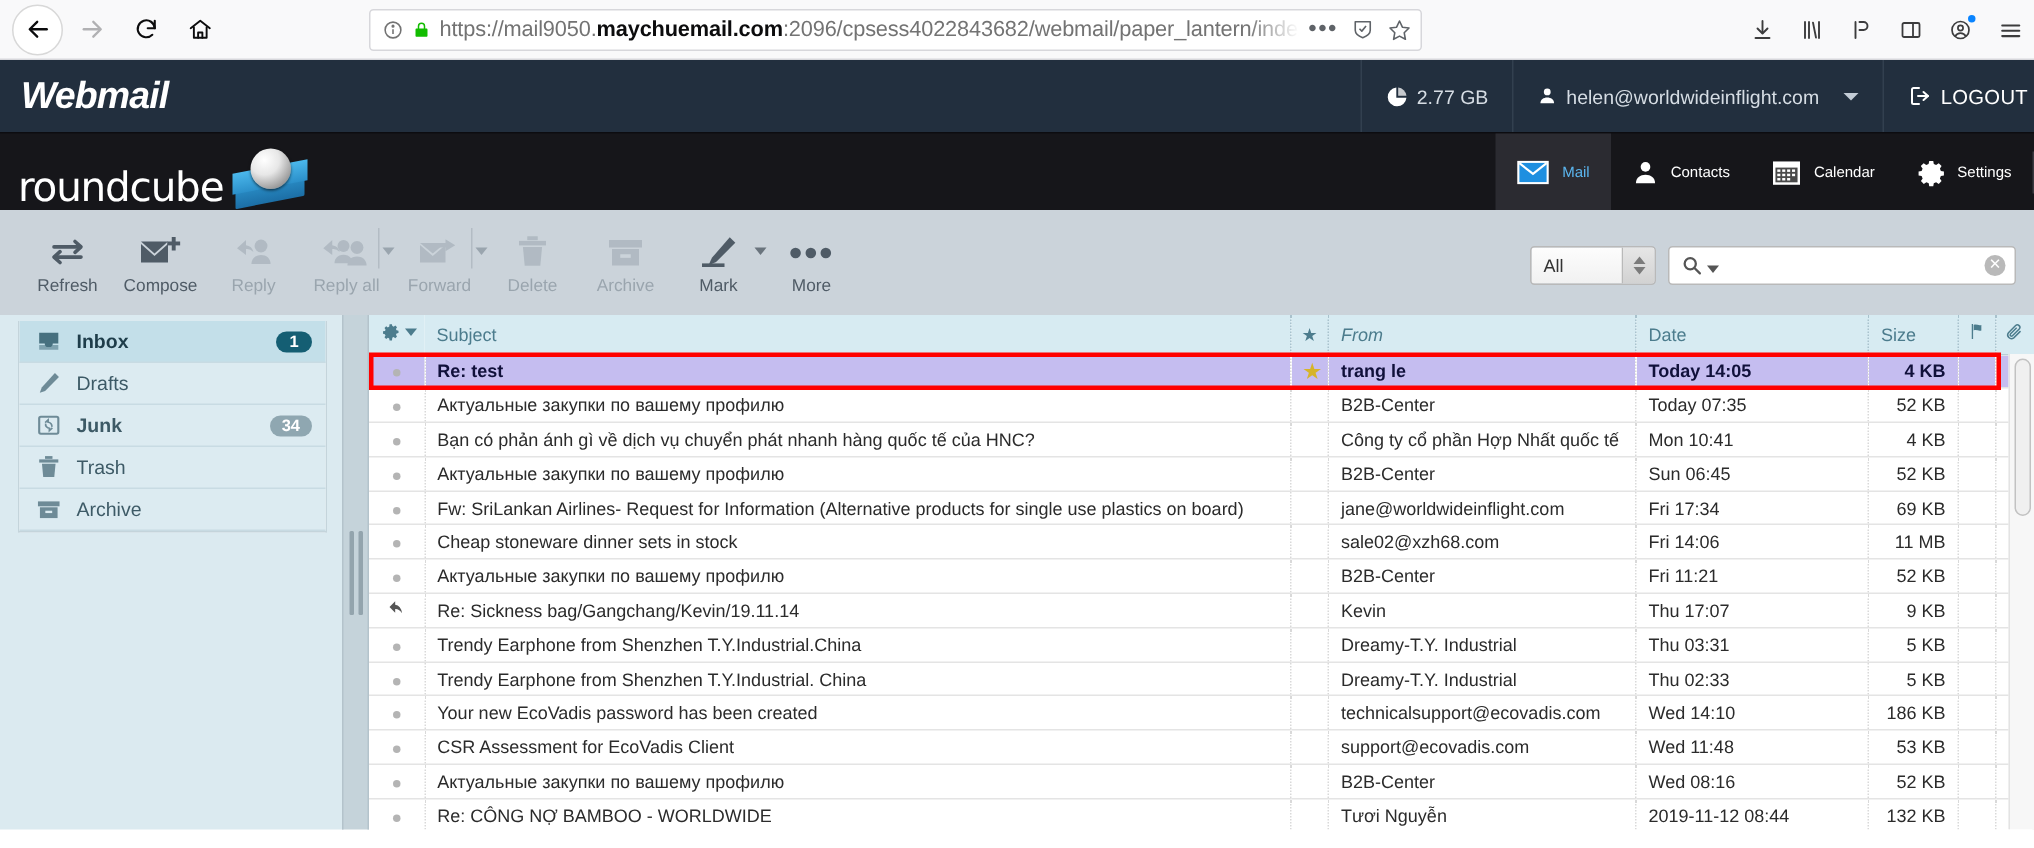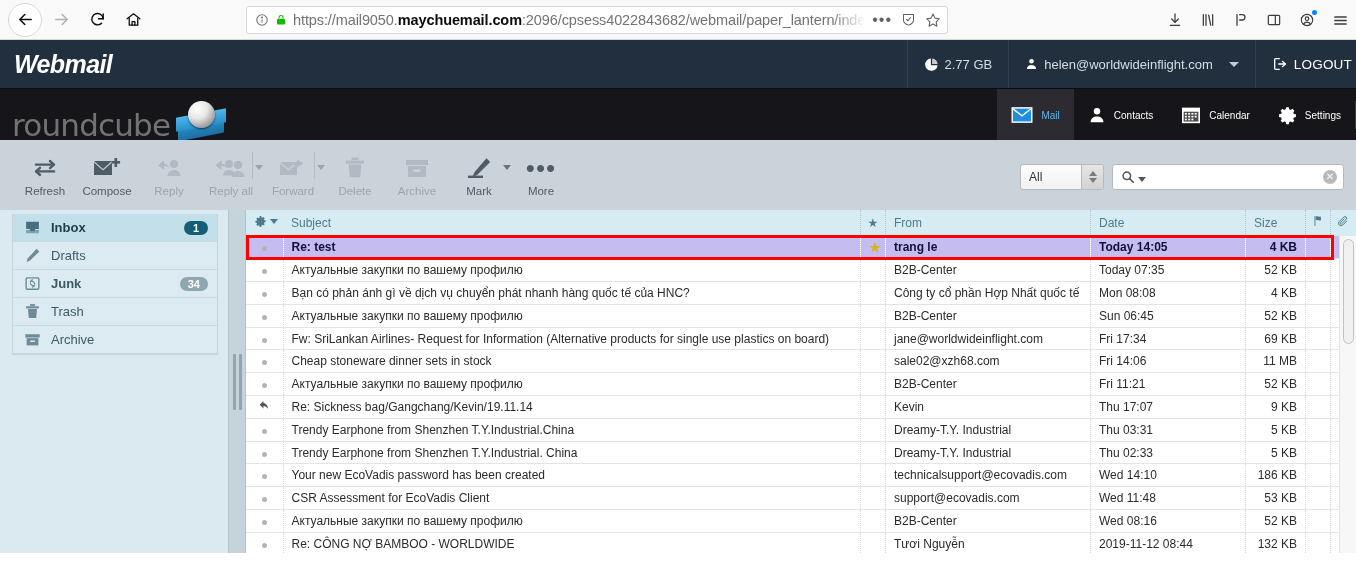--- a/index.html
+++ b/index.html
@@ -106,22 +106,22 @@
   
   .rc-bar {
     height: 52px;
     background: #16161a;
     display:flex; align-items:center;
     position:relative;
     border-top:1px solid #0c0c10;
   }
   .rc-logo-wrap { position:relative; padding-left:12px; display:flex; align-items:flex-end; }
   .rc-logo-text {
-    color:#737373;
-    font-size:31px;
+    color:#ffffff;
+    font-size:27px;
     letter-spacing:-0.8px;
     font-family:"DejaVu Sans", sans-serif;
     line-height:1;
     padding-bottom:2px;
     margin-top:24px;
   }
   .rc-cube { position:relative; width:68px; height:44px; margin-left:-2px; }
   .rc-cube .box {
     position:absolute; left:10px; top:19px;
     width:46px; height:19px;
@@ -268,21 +268,21 @@
     text-align:left;
     height:26px;
     padding: 0 8px;
     border-bottom:1px solid #b9ced7;
     border-right:1px dotted #a9c2cd;
     white-space:nowrap;
   }
   table.ml th.c-opt { width:37px; padding-left:8px; border-right:0; }
   table.ml th.c-subject { border-right:1px dotted #a9c2cd; }
   table.ml th.c-flagcol { width:25px; text-align:center; padding:0; }
-  table.ml th.c-from { width:205px; }
+  table.ml th.c-from { width:205px;font-style:italic; }
   table.ml th.c-date { width:155px; }
   table.ml th.c-size { width:60px; }
   table.ml th.c-fl { width:25px; text-align:center; padding:0; }
   table.ml th.c-att { width:25px; text-align:center; padding:0; border-right:0;}
 
   table.ml td {
     height:22.8px;
     font-size:12px;
     color:#2b2b2b;
     border-bottom:1px solid #e4e4e4;
@@ -770,21 +770,21 @@
             <td class="c-date">Today 07:35</td>
             <td class="c-size">52 KB</td>
             <td class="c-fl"></td>
             <td class="c-att"></td>
           </tr>
           <tr class="">
             <td class="c-opt"><span class="dotmark"></span></td>
             <td class="c-subject">Bạn có phản ánh gì về dịch vụ chuyển phát nhanh hàng quốc tế của HNC?</td>
             <td class="c-flagcol"></td>
             <td class="c-from">Công ty cổ phần Hợp Nhất quốc tế</td>
-            <td class="c-date">Mon 08:08</td>
+            <td class="c-date">Mon 10:41</td>
             <td class="c-size">4 KB</td>
             <td class="c-fl"></td>
             <td class="c-att"></td>
           </tr>
           <tr class="">
             <td class="c-opt"><span class="dotmark"></span></td>
             <td class="c-subject">Актуальные закупки по вашему профилю</td>
             <td class="c-flagcol"></td>
             <td class="c-from">B2B-Center</td>
             <td class="c-date">Sun 06:45</td>

